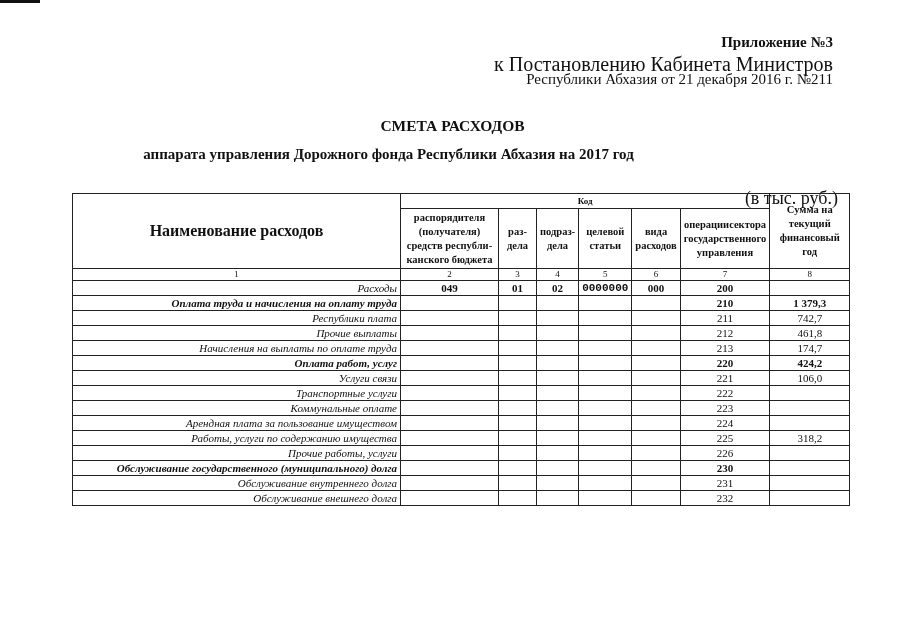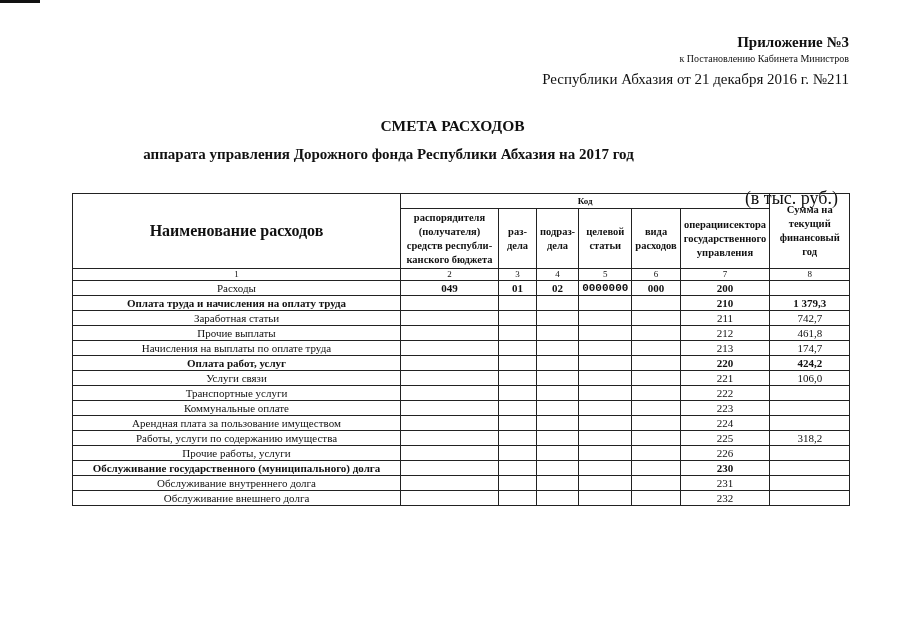--- a/index.html
+++ b/index.html
@@ -1,37 +1,37 @@
 <!DOCTYPE html>
 <html><head>
 <meta charset="utf-8">
 <style>
   html, body { margin:0; padding:0; background:#ffffff; }
   body { width:905px; height:640px; position:relative; overflow:hidden;
          font-family:"Liberation Serif", "DejaVu Serif", serif; color:#111; }
   .scan-mark { position:absolute; left:0; top:0; width:40px; height:3px; background:#111; }
-  .right-block { position:absolute; right:56px; text-align:center; }
+  .right-block { position:absolute; right:72px; text-align:center; }
   .appendix { top:34px; font-weight:bold; font-size:15px; }
-  .decree1 { top:53px; font-size:10px; }
+  .decree1 { top:53px; font-size:20px; }
   .decree2 { top:71px; font-size:15px; }
   .title { position:absolute; left:0; width:905px; text-align:center; top:117px;
            font-weight:bold; font-size:15.5px; }
   .subtitle { position:absolute; left:0; width:777px; text-align:center; top:146px;
               font-weight:bold; font-size:15px; }
   .units { position:absolute; right:67px; top:188px; font-size:18px; }
   table.smeta { position:absolute; left:72px; top:193px; border-collapse:collapse;
                 font-size:11px; table-layout:fixed; }
   table.smeta td, table.smeta th { border:1px solid #222; padding:0 3px; line-height:14px; height:14px; }
   th { font-weight:bold; text-align:center; vertical-align:middle; font-size:10.5px; }
   th.name-h { font-size:16px; }
   th.kod-h { font-size:9px; height:11px; line-height:11px; }
   tr.colnums td { text-align:center; font-size:9px; height:11px; line-height:11px; padding:0; }
   td.c { text-align:center; }
   tr.bold td { font-weight:bold; }
-  td.left { text-align:center; }
+  td.left { text-align:right;font-style:italic; }
   col.c1{width:328px} col.c2{width:98px} col.c3{width:38px} col.c4{width:42px}
   col.c5{width:47px} col.c6{width:45px} col.c7{width:88px} col.c8{width:80px}
 </style>
 </head>
 <body>
 
 <div class="scan-mark"></div>
 
 <div class="right-block appendix">Приложение №3</div>
 <div class="right-block decree1">к Постановлению Кабинета Министров</div>
@@ -92,21 +92,21 @@
         <td class="left">Оплата труда и начисления на оплату труда</td>
         <td class="c"></td>
         <td class="c"></td>
         <td class="c"></td>
         <td class="c"></td>
         <td class="c"></td>
         <td class="c">210</td>
         <td class="c">1 379,3</td>
       </tr>
       <tr>
-        <td class="left">Заработная статьи</td>
+        <td class="left">Республики плата</td>
         <td class="c"></td>
         <td class="c"></td>
         <td class="c"></td>
         <td class="c"></td>
         <td class="c"></td>
         <td class="c">211</td>
         <td class="c">742,7</td>
       </tr>
       <tr>
         <td class="left">Прочие выплаты</td>

